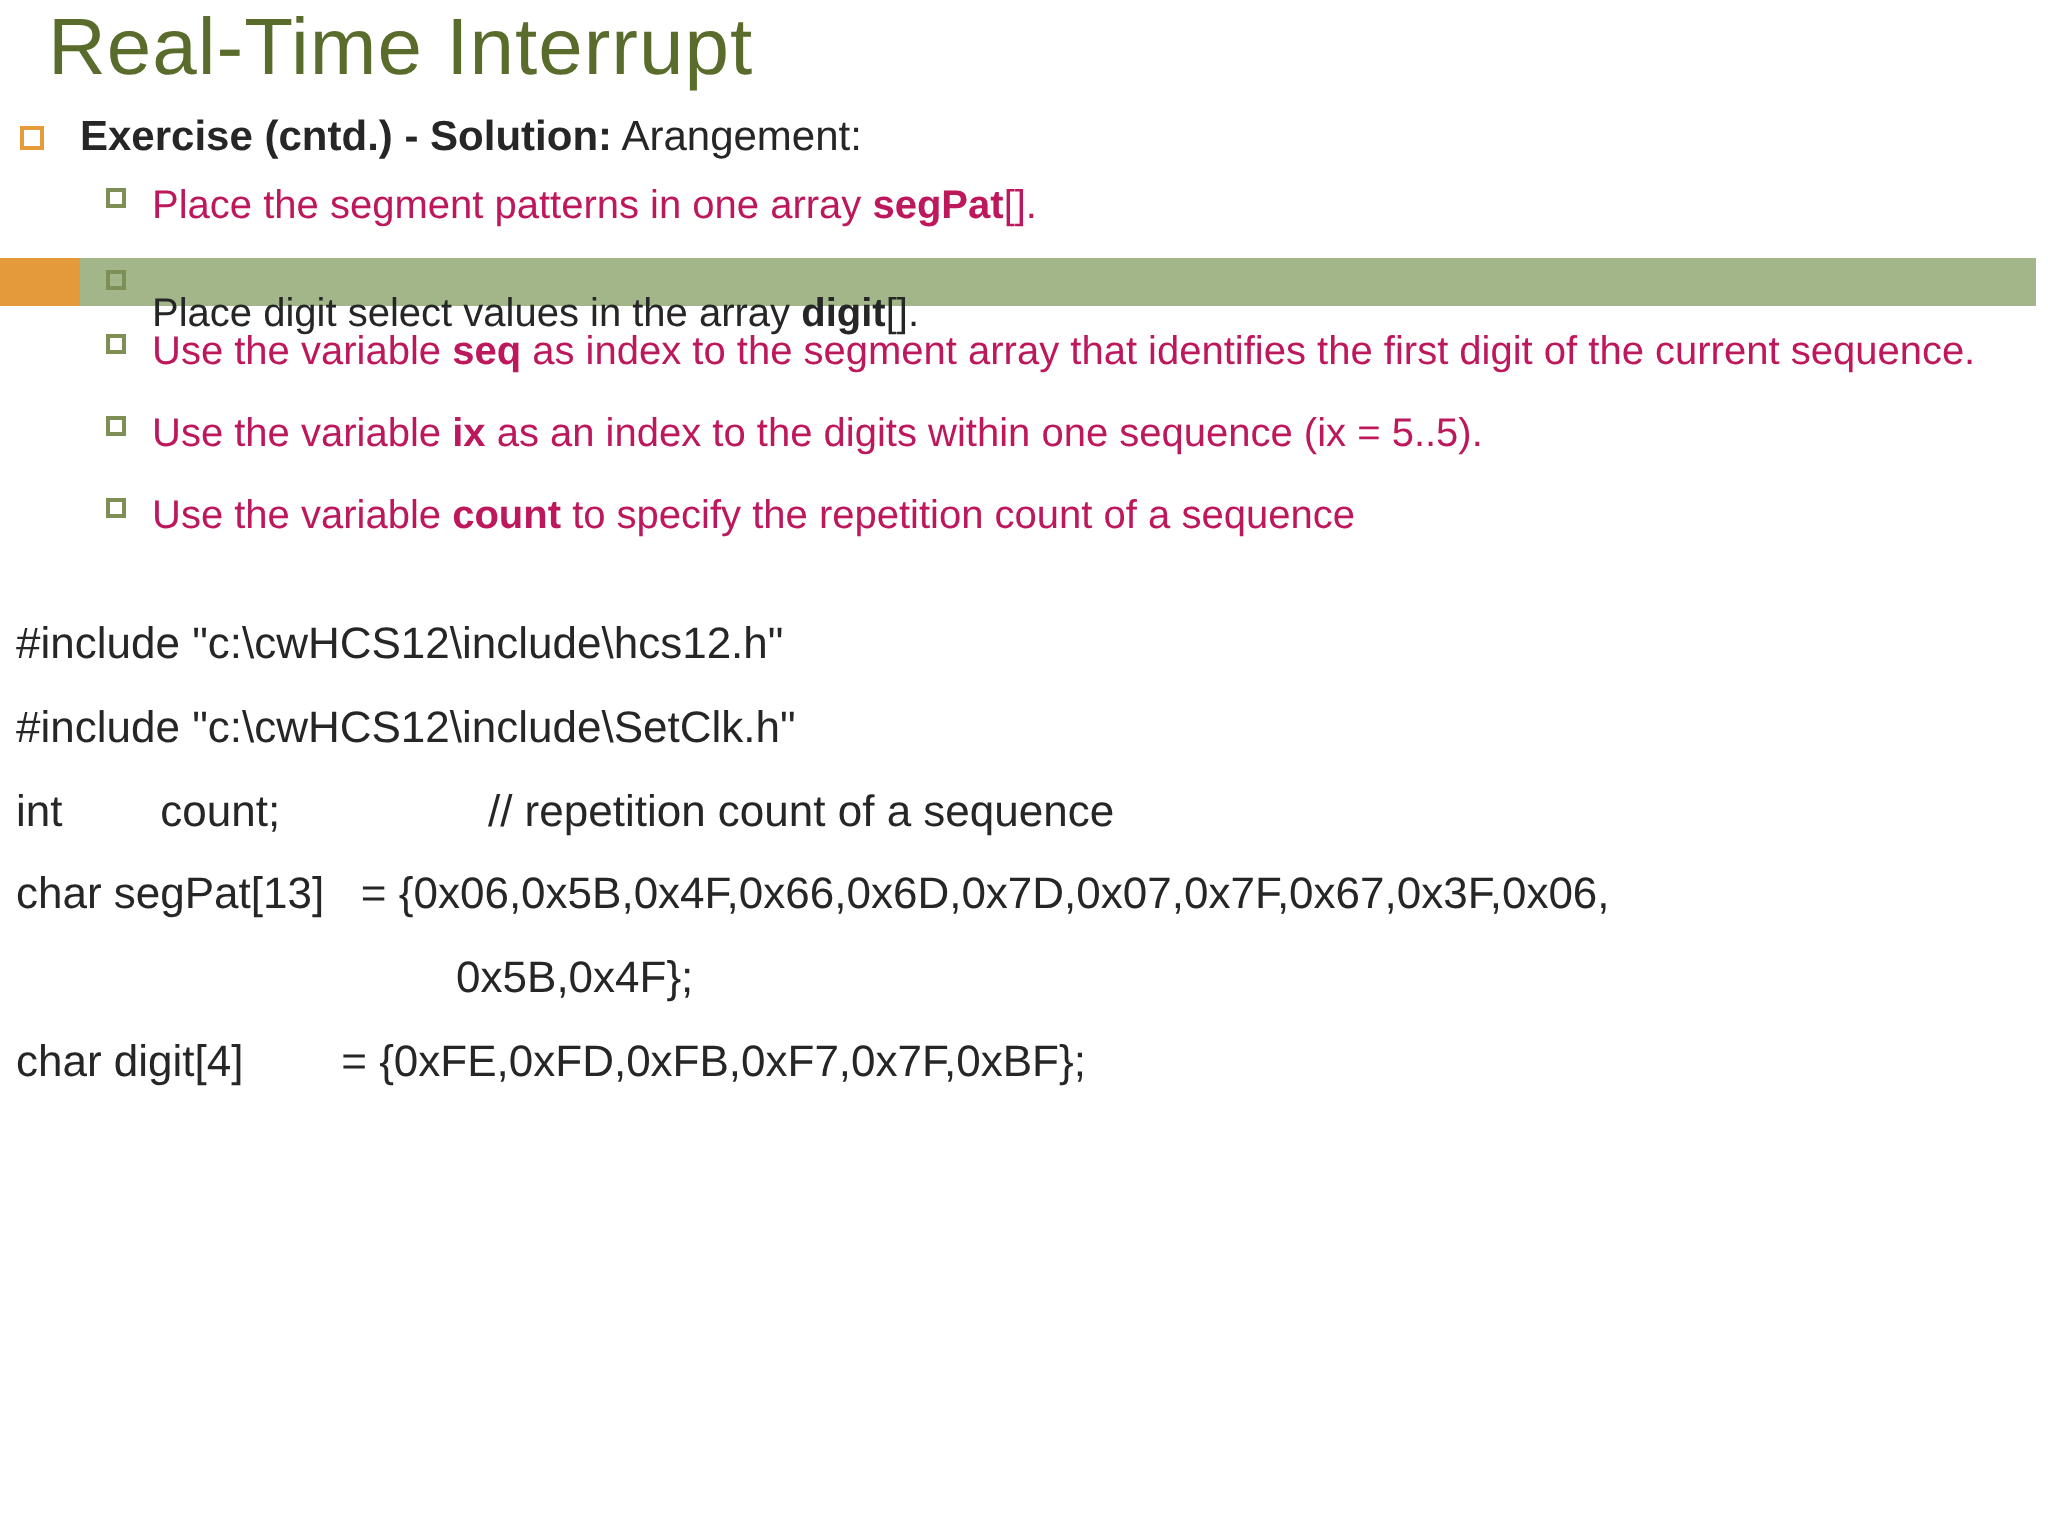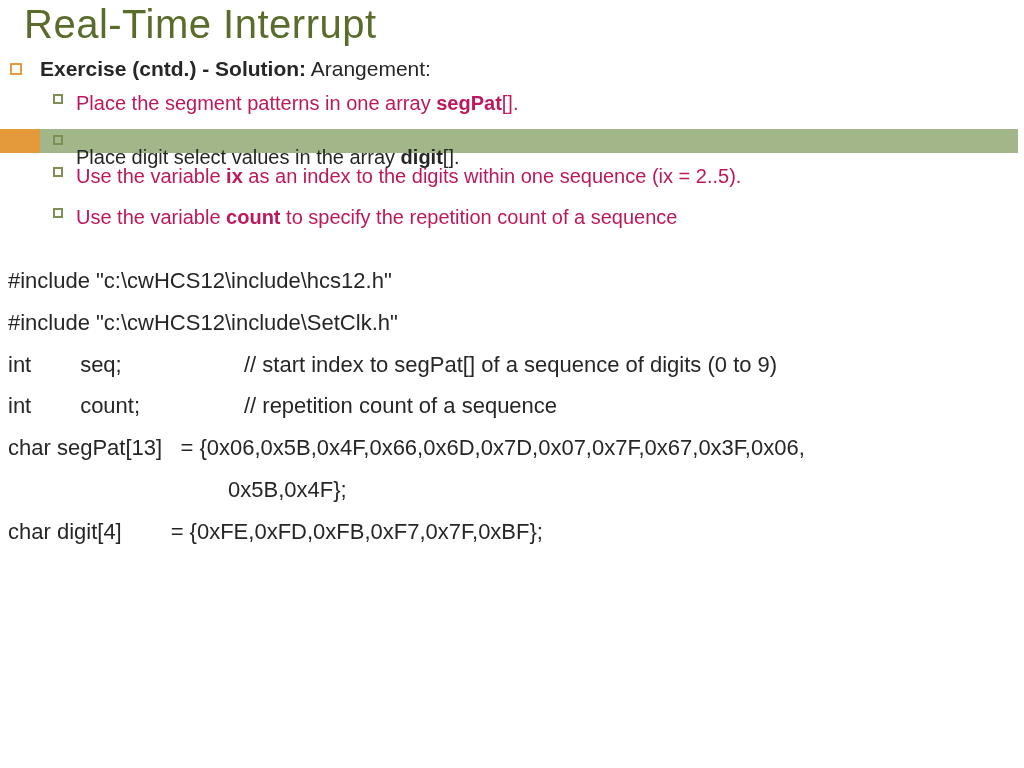--- a/index.html
+++ b/index.html
@@ -111,34 +111,37 @@
 
   <div class="l2row">
     <span class="stripe-orange"></span>
     <span class="stripe-green"></span>
     <span class="bx2"></span>
     <span class="l2-text">
       <span>Place digit select values in the array </span><b>digit</b><span>[].</span>
     </span>
   </div>
 
+  <div class="l2">
+    <span class="bx2"></span>
+    <span>Use the variable </span><b>seq</b><span> as index to the segment array that identifies the first digit of the current sequence.</span>
+  </div>
 
   <div class="l2">
     <span class="bx2"></span>
-    <span>Use the variable </span><b>ix</b><span> as an index to the digits within one sequence (ix = 2..5).</span>
+    <span>Use the variable </span><b>ix</b><span> as an index to the digits within one sequence (ix = 5..5).</span>
   </div>
 
   <div class="l2">
     <span class="bx2"></span>
     <span>Use the variable </span><b>count</b><span> to specify the repetition count of a sequence</span>
   </div>
 
   <div class="code">
     <div class="cline">#include "c:\cwHCS12\include\hcs12.h"</div>
     <div class="cline">#include "c:\cwHCS12\include\SetClk.h"</div>
-    <div class="cline">int        seq;                    // start index to segPat[] of a sequence of digits (0 to 9)</div>
     <div class="cline">int        count;                 // repetition count of a sequence</div>
     <div class="cline">char segPat[13]   = {0x06,0x5B,0x4F,0x66,0x6D,0x7D,0x07,0x7F,0x67,0x3F,0x06,</div>
     <div class="cline">                                    0x5B,0x4F};</div>
     <div class="cline">char digit[4]        = {0xFE,0xFD,0xFB,0xF7,0x7F,0xBF};</div>
   </div>
 
 </div>
 
 </body></html>

